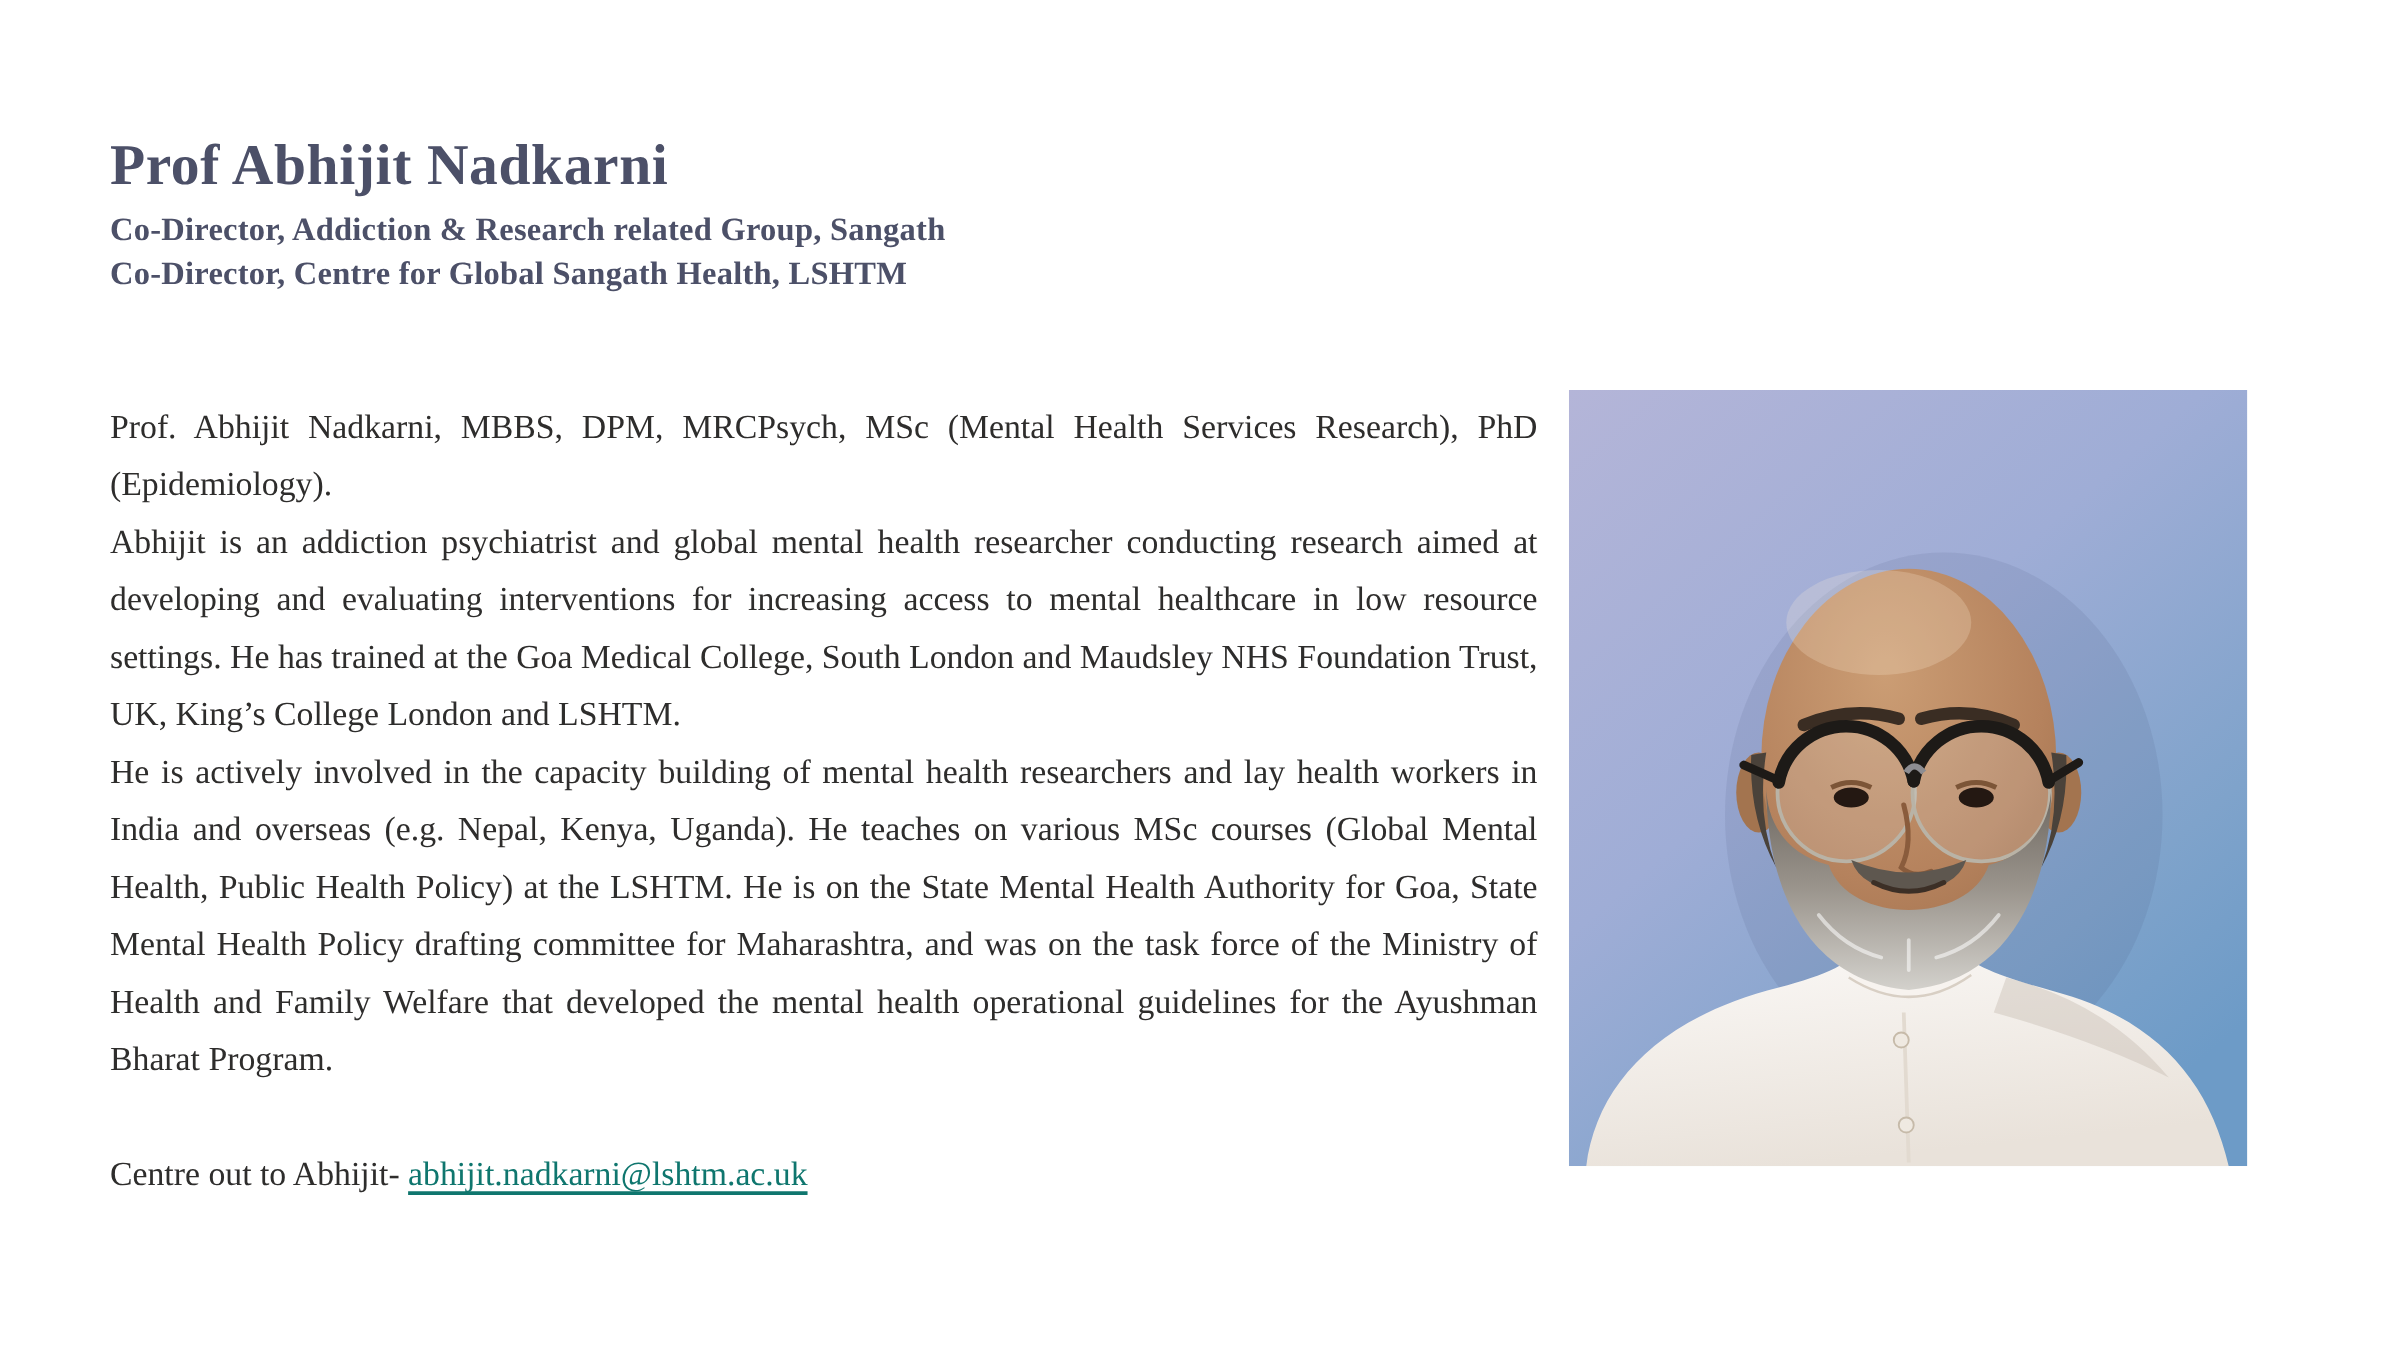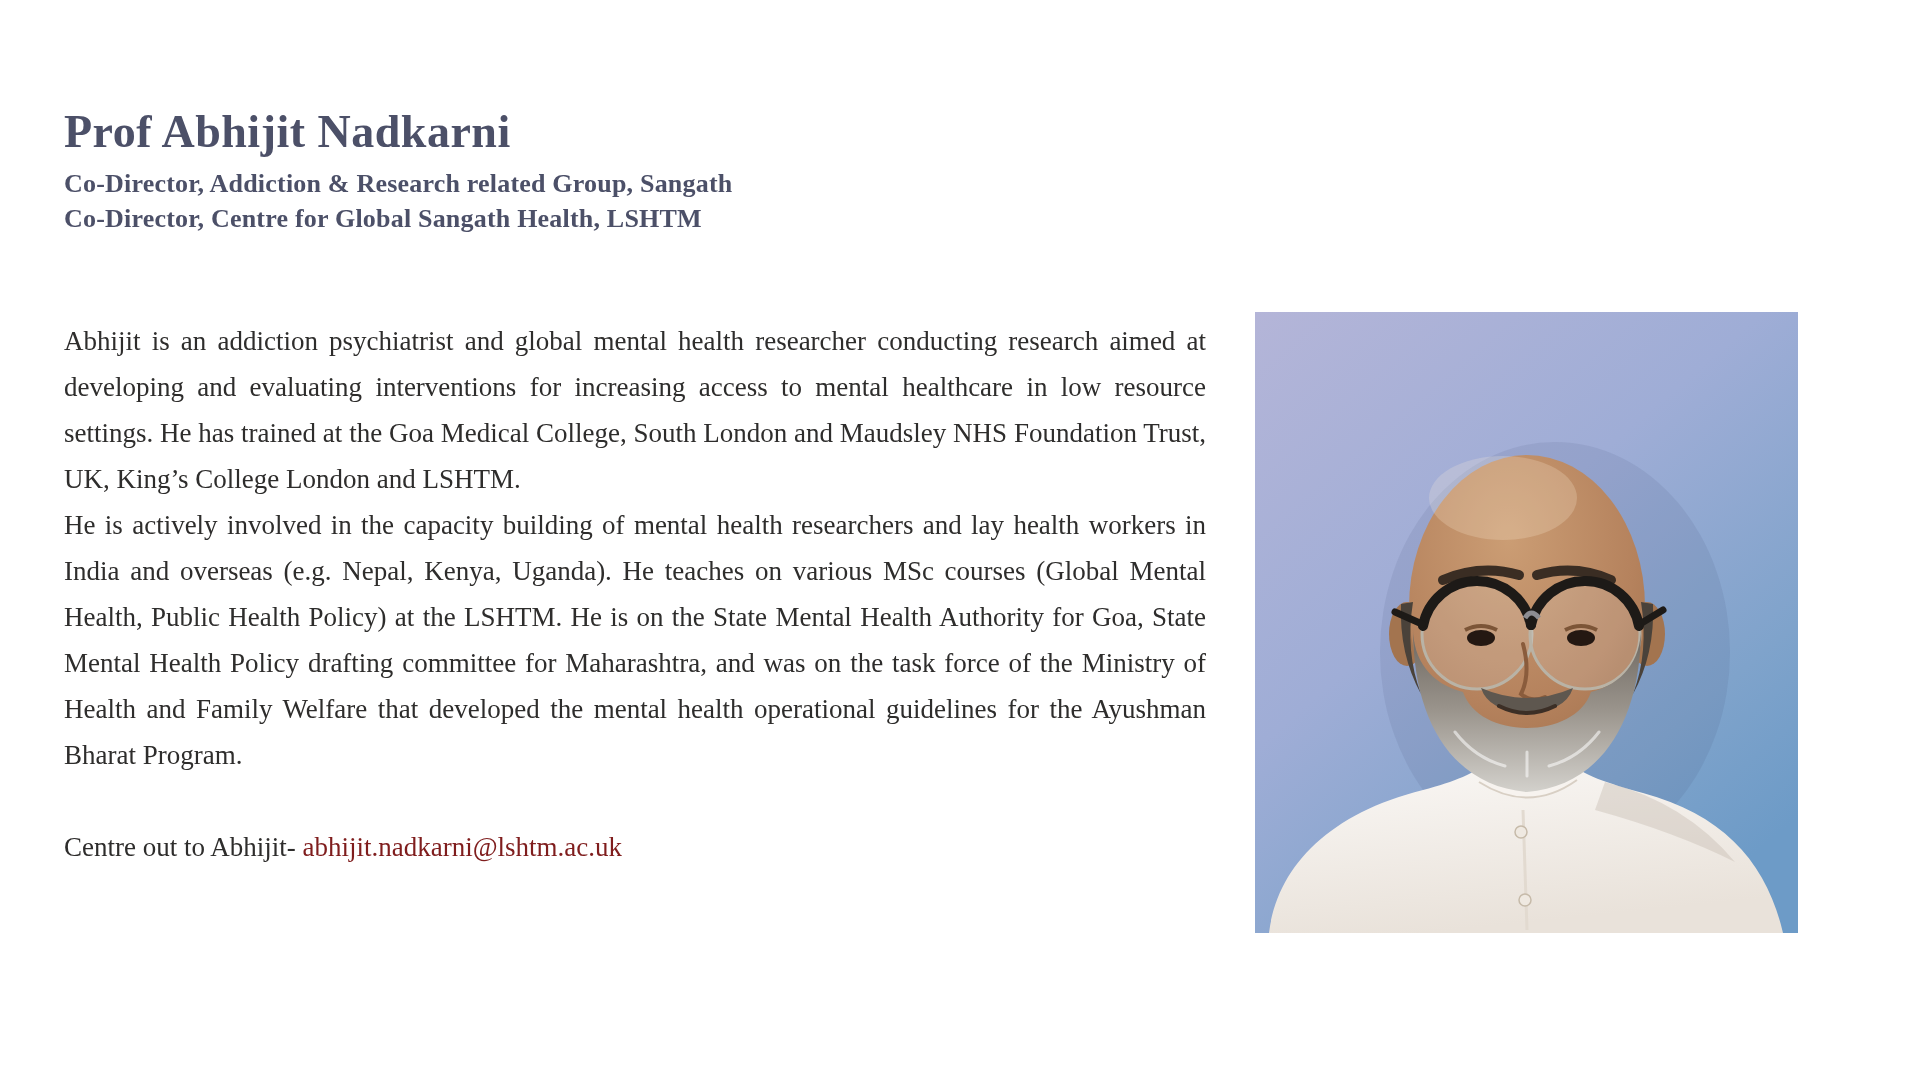--- a/index.html
+++ b/index.html
@@ -12,21 +12,21 @@
     overflow: hidden;
     position: relative;
   }
   .page {
     position: absolute;
     inset: 0;
     background: #ffffff;
   }
   .content {
     position: absolute;
-    left: 64px;
+    left: 88px;
     top: 104px;
     width: 1142px;
   }
   .name {
     margin: 0;
     font-size: 46px;
     font-weight: 700;
     letter-spacing: 0.5px;
     line-height: 1.2;
     color: #4c5068;
@@ -47,21 +47,22 @@
     text-align: justify;
   }
   .bio p { margin: 0; }
   .contact {
     margin-top: 46px;
     font-size: 27px;
     line-height: 46px;
     color: #2e2d2c;
   }
   .email-link {
-    color: #7f1d1d;
+    color: #0f766e;
+    text-decoration: underline;
     text-decoration-thickness: 2.5px;
     text-underline-offset: 5px;
     cursor: pointer;
   }
   .photo {
     position: absolute;
     left: 1255px;
     top: 312px;
     width: 543px;
     height: 621px;
@@ -75,20 +76,21 @@
 <div class="page">
 
   <div class="content">
     <h1 class="name">Prof Abhijit Nadkarni</h1>
     <div class="roles">
       <div class="role">Co-Director, Addiction &amp; Research related Group, Sangath</div>
       <div class="role">Co-Director, Centre for Global Sangath Health, LSHTM</div>
     </div>
 
     <div class="bio">
+      <p>Prof. Abhijit Nadkarni, MBBS, DPM, MRCPsych, MSc (Mental Health Services Research), PhD (Epidemiology).</p>
       <p>Abhijit is an addiction psychiatrist and global mental health researcher conducting research aimed at developing and evaluating interventions for increasing access to mental healthcare in low resource settings. He has trained at the Goa Medical College, South London and Maudsley NHS Foundation Trust, UK, King’s College London and LSHTM.</p>
       <p>He is actively involved in the capacity building of mental health researchers and lay health workers in India and overseas (e.g. Nepal, Kenya, Uganda). He teaches on various MSc courses (Global Mental Health, Public Health Policy)  at the LSHTM. He is on the State Mental Health Authority for Goa, State Mental Health Policy drafting committee for Maharashtra, and was on the task force of the Ministry of Health and Family Welfare that developed the mental health operational guidelines for the Ayushman Bharat Program.</p>
     </div>
 
     <div class="contact">
       <span>Centre out to Abhijit- </span><a class="email-link">abhijit.nadkarni@lshtm.ac.uk</a>
     </div>
   </div>
 
   <div class="photo">

